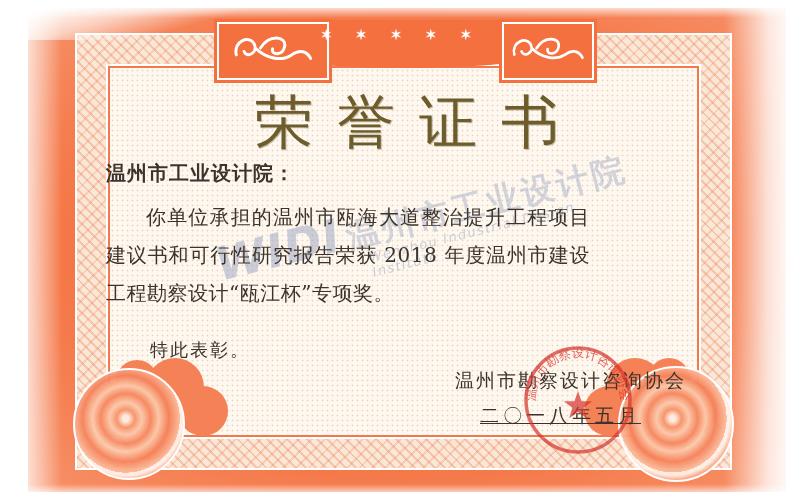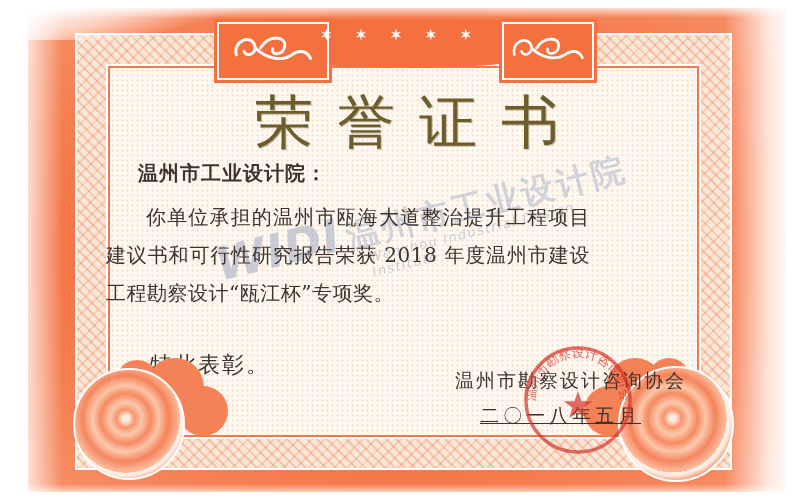--- a/index.html
+++ b/index.html
@@ -74,26 +74,26 @@
   .wm-logo{font-size:46px;font-weight:bold;font-style:italic;letter-spacing:1px;}
   .wm-cn{font-size:33px;letter-spacing:3px;font-weight:bold;opacity:.85;}
   .wm-en{font-size:13px;letter-spacing:1.5px;margin:-6px 0 0 150px;font-style:italic;}
 
   
   .title{position:absolute;left:0;top:76px;width:100%;text-align:center;z-index:3;
     font-size:58px;font-weight:normal;color:var(--title-gold);
     letter-spacing:24px;text-indent:24px;
     text-shadow:1px 1px 0 rgba(90,76,32,.35);}
   .recipient{position:absolute;left:78px;top:152px;z-index:3;
-    font-size:20px;font-weight:600;color:var(--text-dark);letter-spacing:1px;padding-left:32px;}
+    font-size:20px;font-weight:600;color:var(--text-dark);letter-spacing:1px;}
   .body-par{position:absolute;left:78px;top:190px;width:484px;z-index:3;
     font-size:20px;line-height:38px;color:var(--text-dark);
     text-align:justify;text-indent:2em;letter-spacing:.5px;}
-  .closing{position:absolute;left:122px;top:342px;z-index:3;
-    font-size:22px;color:var(--text-dark);letter-spacing:2px;}
+  .closing{position:absolute;left:122px;top:330px;z-index:3;
+    font-size:18px;color:var(--text-dark);letter-spacing:2px;}
   .issuer{position:absolute;left:427px;top:360px;z-index:8;
     font-size:19px;color:var(--text-dark);letter-spacing:2px;}
   .date{position:absolute;left:452px;top:395px;z-index:8;
     font-size:19px;color:var(--text-dark);letter-spacing:4px;text-decoration:underline;}
 
   
   .seal{position:absolute;left:492px;top:334px;width:116px;height:116px;z-index:9;opacity:.88;}
 
   
   .fade{position:absolute;z-index:40;pointer-events:none;}

